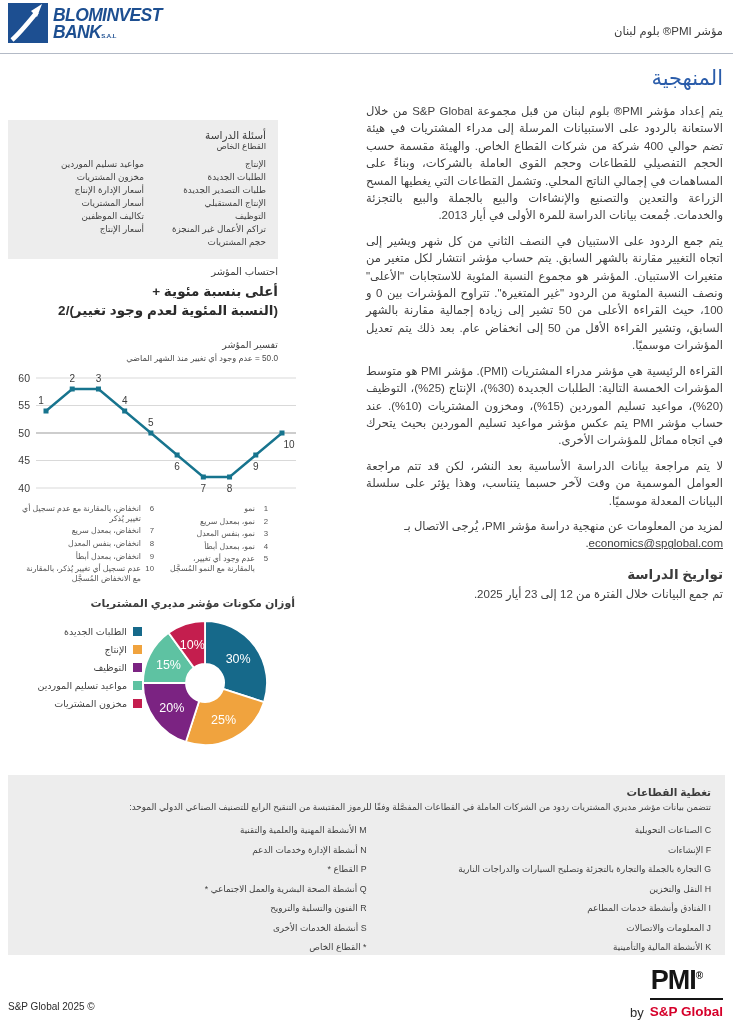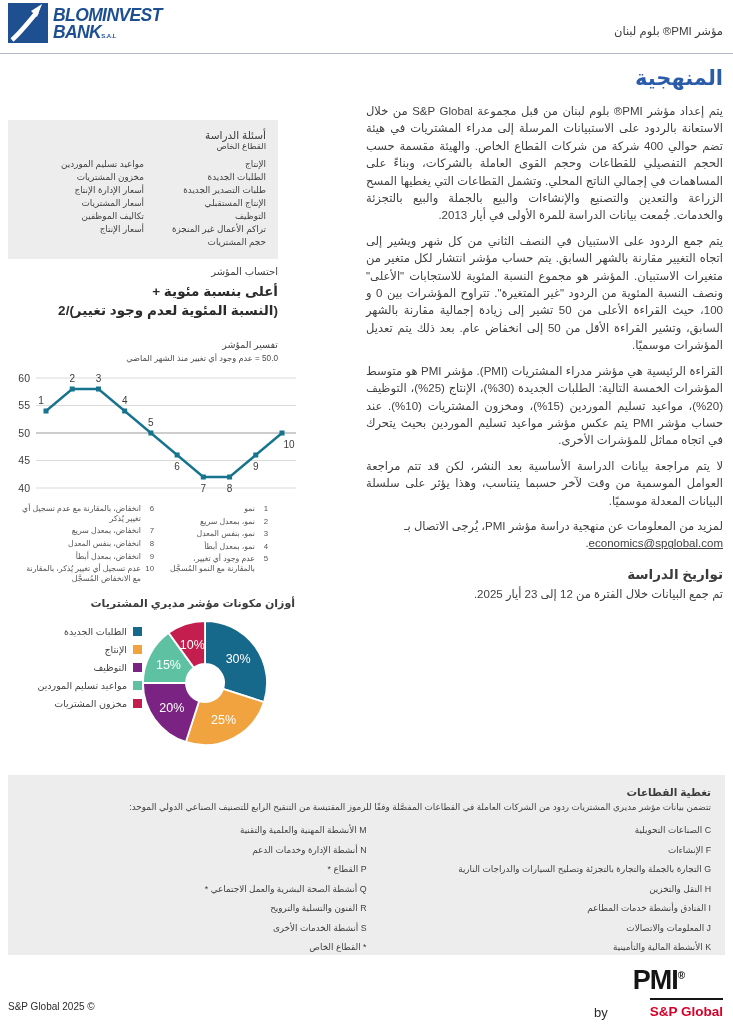--- a/index.html
+++ b/index.html
@@ -9,21 +9,21 @@
 
   
   .header{position:absolute;top:0;left:0;width:733px;height:54px;border-bottom:1px solid #b3bac6;}
   .logo{position:absolute;left:8px;top:3px;display:flex;gap:5px;align-items:flex-start;}
   .logo-icon{width:40px;height:40px;display:block;}
   .logo-text{font-style:italic;font-weight:bold;color:#1d4f91;font-size:17.5px;line-height:17px;letter-spacing:-0.6px;padding-top:4px;}
   .logo-sal{font-size:6px;letter-spacing:0;font-style:normal;}
   .doc-title{position:absolute;right:10px;top:24px;font-size:11.5px;color:#3c3c3c;direction:rtl;}
 
   
-  .page-title{position:absolute;top:66px;right:10px;font-size:21px;font-weight:bold;color:#2a5caa;direction:rtl;}
+  .page-title{position:absolute;top:66px;right:10px;font-size:21px;font-weight:normal;color:#2a5caa;direction:rtl;}
 
   
   .main-text{position:absolute;top:103px;right:10px;width:357px;direction:rtl;font-size:11.5px;line-height:17.4px;text-align:justify;color:#3f3f3f;}
   .main-text p{margin-bottom:8px;}
   .contact{text-align:right;}
   .email-link{color:#3f3f3f;text-decoration:underline;}
   .survey-dates{position:absolute;top:566px;right:10px;width:357px;direction:rtl;}
   .sd-title{font-size:13.5px;font-weight:bold;color:#3c3c3c;margin-bottom:5px;}
   .sd-text{font-size:11.5px;}
 
@@ -68,21 +68,21 @@
   .sec-col{flex:1;}
   .sec-item{font-size:8.8px;line-height:19.5px;text-align:right;}
 
   
   .copyright{position:absolute;left:8px;top:1001px;font-size:10px;color:#2b2b2b;}
   .pmi-block{position:absolute;right:10px;top:961px;text-align:center;}
   .pmi-word{font-size:27px;font-weight:bold;color:#151515;letter-spacing:-1px;line-height:30px;}
   .pmi-reg{font-size:10px;vertical-align:super;}
   .pmi-by{display:flex;align-items:flex-end;gap:6px;margin-top:3px;justify-content:flex-end;}
   .by-label{font-size:13px;color:#2b2b2b;}
-  .brand-wrap{border-top:2px solid #151515;padding-top:2px;margin-left:36px;}
+  .brand-wrap{border-top:2px solid #151515;padding-top:2px;}
   .brand{font-size:13.5px;font-weight:bold;color:#d6002a;}
 </style>
 </head>
 <body>
 
 <div class="page">
 
   <div class="header">
     <div class="logo">
       <svg class="logo-icon" viewBox="0 0 40 40">

